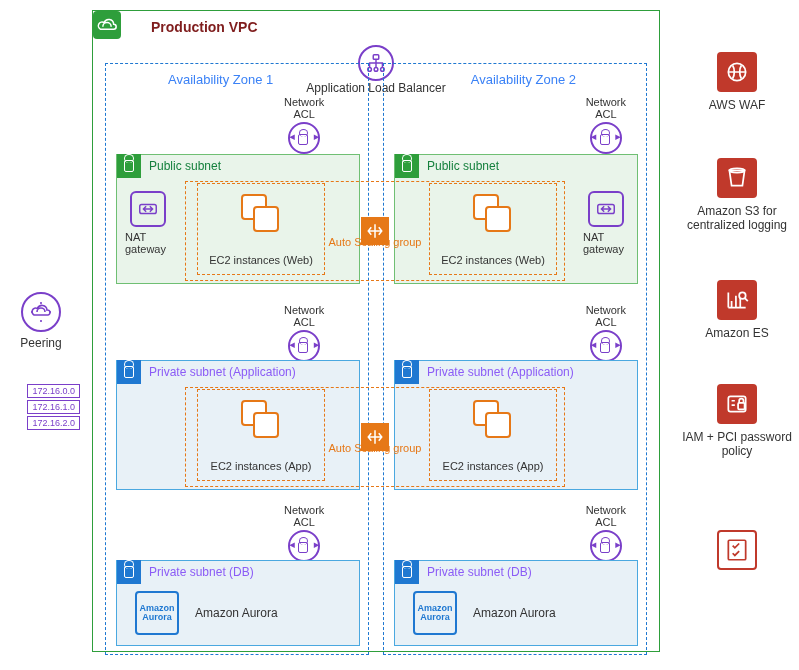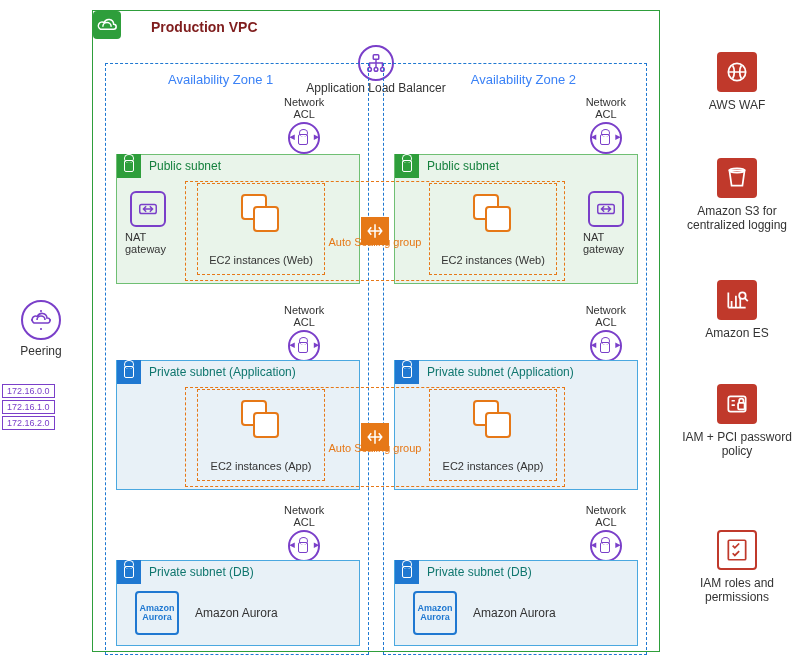--- a/index.html
+++ b/index.html
@@ -18,36 +18,36 @@
 .nacl{position:absolute;text-align:center}
 .nacl .lbl{font-size:11px;line-height:1.1}
 .nacl-ic{width:32px;height:32px;border:2px solid #7a3fc9;border-radius:50%;margin:2px auto 0;display:flex;align-items:center;justify-content:center;background:#fff}
 .subnet{position:absolute;left:10px;width:244px;border:1px solid}
 .subnet.pub{border-color:#6fbf73;background:#e9f4ea;height:130px}
 .subnet.priv{border-color:#4aa8e0;background:#e8f1f7;height:130px}
 .sub-head{position:absolute;left:0;top:0;height:22px;display:flex;align-items:center}
 .sub-badge{width:24px;height:24px;display:flex;align-items:center;justify-content:center}
 .sub-badge.pub{background:#2e9e3b}.sub-badge.priv{background:#1f78d1}
 .sub-title{margin-left:8px;font-size:12px}
-.sub-title.pub{color:#15803d}.sub-title.priv{color:#0f766e}
+.sub-title.pub{color:#15803d}.sub-title.priv{color:#8b5cf6}
 .asg{position:absolute;border:1.5px dashed #e67817}
 .asg-ic{position:absolute;left:50%;top:50%;width:28px;height:28px;transform:translate(-50%,-50%);background:#e67817;display:flex;align-items:center;justify-content:center}
 .asg-lbl{position:absolute;left:50%;font-size:11px;color:#e67817;white-space:nowrap;transform:translateX(-50%)}
 .ec2box{position:absolute;border:1px dashed #e67817;width:128px;height:92px;left:80px;top:28px;text-align:center}
 .ec2-ic{width:48px;height:48px;margin:6px auto 0;position:relative}
 .ec2-ic .sq{position:absolute;width:26px;height:26px;border:2px solid #e67817;border-radius:4px;background:#fff}
 .ec2-ic .s1{left:4px;top:4px}.ec2-ic .s2{left:16px;top:16px}
 .ec2-lbl{font-size:11px;margin-top:16px}
 .nat{position:absolute;top:36px;width:46px;text-align:left}
 .nat-ic{width:36px;height:36px;border:2px solid #7a3fc9;border-radius:6px;margin:0 auto 4px;display:flex;align-items:center;justify-content:center}
 .aurora{position:absolute;left:18px;top:30px;display:flex;align-items:center;gap:16px}
 .aurora-ic{width:44px;height:44px;border:2px solid #1f78d1;border-radius:4px;display:flex;align-items:center;justify-content:center;color:#1f78d1;font-size:9px;font-weight:600;text-align:center;line-height:1.05}
 .side-l{position:absolute;left:2px;width:78px;text-align:center}
 .peer-ic{width:40px;height:40px;border:2px solid #7a3fc9;border-radius:50%;margin:0 auto 4px;display:flex;align-items:center;justify-content:center}
-.rt{display:flex;flex-direction:column;gap:2px;align-items:flex-start;margin-bottom:4px}
+.rt{display:flex;flex-direction:column;gap:2px;align-items:flex-end;margin-bottom:4px}
 .rt span{border:1.5px solid #7a3fc9;padding:1px 4px;font-size:9px;color:#7a3fc9;background:#fff}
 .side-r{position:absolute;right:4px;width:116px;text-align:center}
 .srv-ic{width:40px;height:40px;background:#c0392b;border-radius:4px;margin:0 auto 6px;display:flex;align-items:center;justify-content:center}
 .srv-ic.w{background:#fff;border:2px solid #c0392b}
 .srv-lbl{font-size:12px;line-height:1.2}
 .lock{width:10px;height:12px;border:1.5px solid currentColor;border-radius:2px;position:relative;color:#fff}
 .lock:before{content:"";position:absolute;width:8px;height:8px;border:1.5px solid currentColor;border-radius:50%;top:-7px;left:-1px;border-bottom:none}
 .sub-badge .lock{color:#fff}
 .nacl-lock{position:relative;width:12px;height:12px}
 .nacl-lock:before{content:"◂";position:absolute;left:-9px;top:-2px;color:#7a3fc9;font-size:11px}
@@ -272,21 +272,21 @@
   <div class="asg" style="left:92px;top:376px;width:380px;height:100px">
     <div class="asg-ic">
         <svg width="18" height="18" viewBox="0 0 24 24" fill="none" stroke="#fff" stroke-width="2">
           <path d="M12 3v18M3 12h18M7 7l-4 5 4 5M17 7l4 5-4 5"></path>
         </svg>
       </div>
     <div class="asg-lbl" style="top:54px">Auto Scaling group</div>
   </div>
 </div>
 
-<div class="side-l" style="top:300px">
+<div class="side-l" style="top:292px">
   <div class="peer-ic">
       <svg width="24" height="24" viewBox="0 0 24 24" fill="none" stroke="#7a3fc9" stroke-width="1.6">
         <path d="M8 12a4 4 0 0 1 8 0M5 15h14a2.5 2.5 0 1 0-1-5 5 5 0 0 0-9.6-1.5A3.5 3.5 0 0 0 5 15z"></path>
         <path d="M4 12l-2 0M22 12l-2 0M12 4l0-2M12 22l0-2"></path>
       </svg>
     </div>
   <div>Peering</div>
 </div>
 <div class="side-l" style="top:384px">
   <div class="rt">
@@ -334,14 +334,13 @@
     </div>
   <div class="srv-lbl">IAM + PCI password policy</div>
 </div>
 <div class="side-r" style="top:530px">
   <div class="srv-ic w">
       <svg width="26" height="26" viewBox="0 0 24 24" fill="none" stroke="#c0392b" stroke-width="1.6">
         <rect x="4" y="3" width="16" height="18" rx="1"></rect>
         <path d="M8 8l2 2 4-4M8 15l2 2 4-4"></path>
       </svg>
     </div>
-  <div class="srv-lbl">IAM roles and permissions</div>
 </div>
 
 </body></html>

